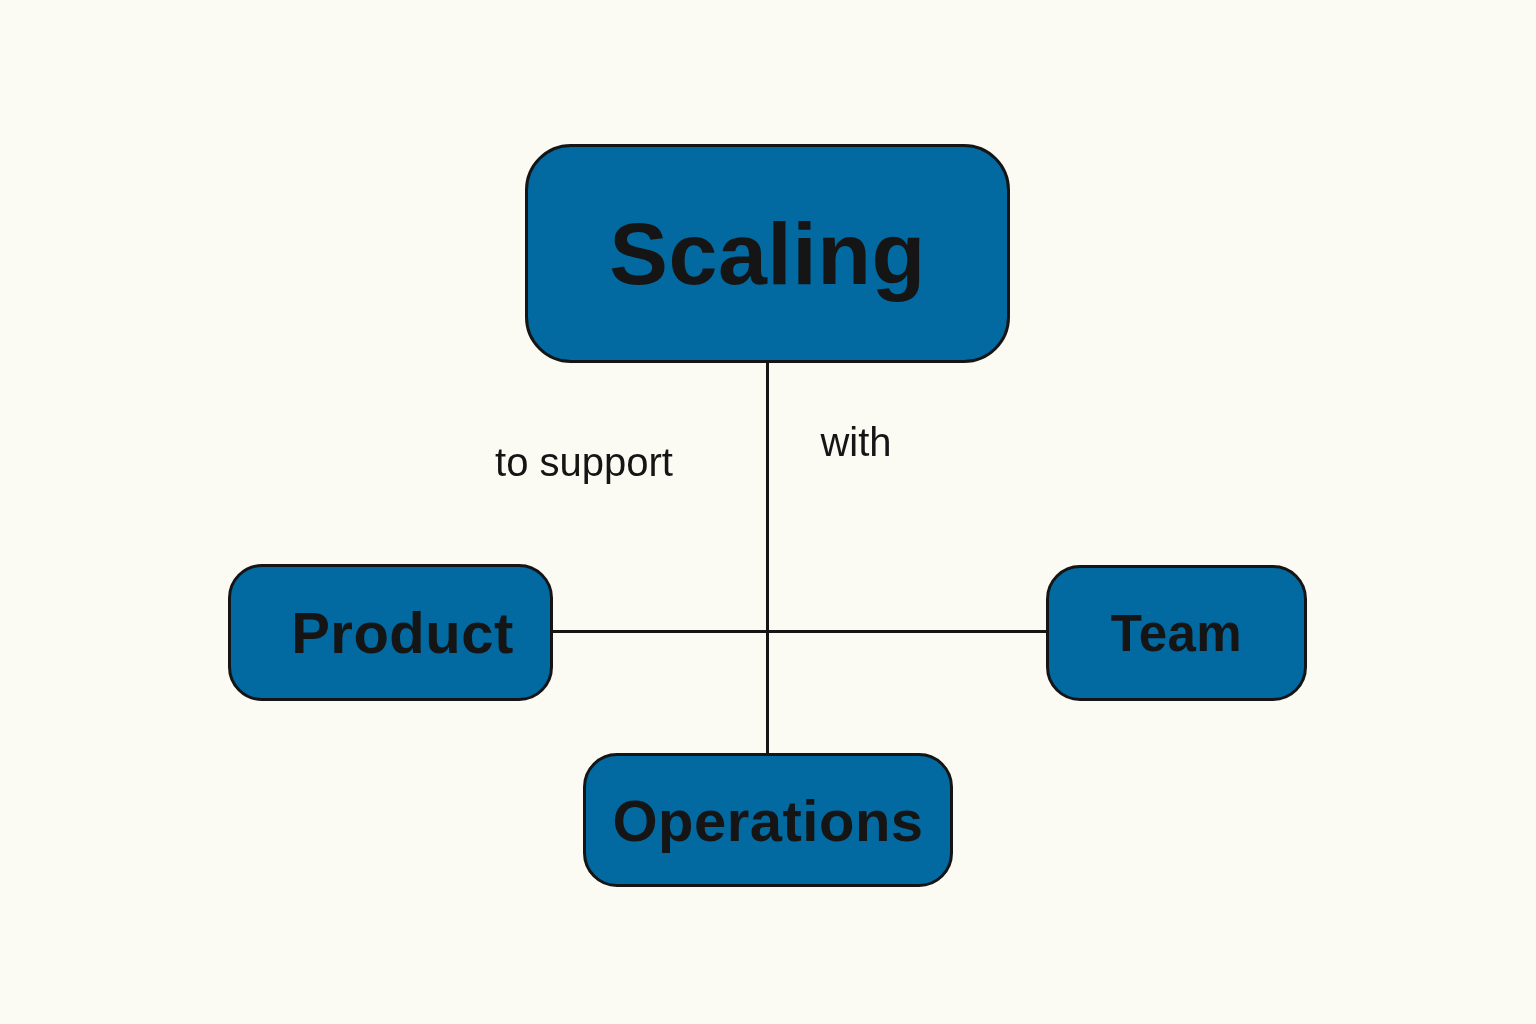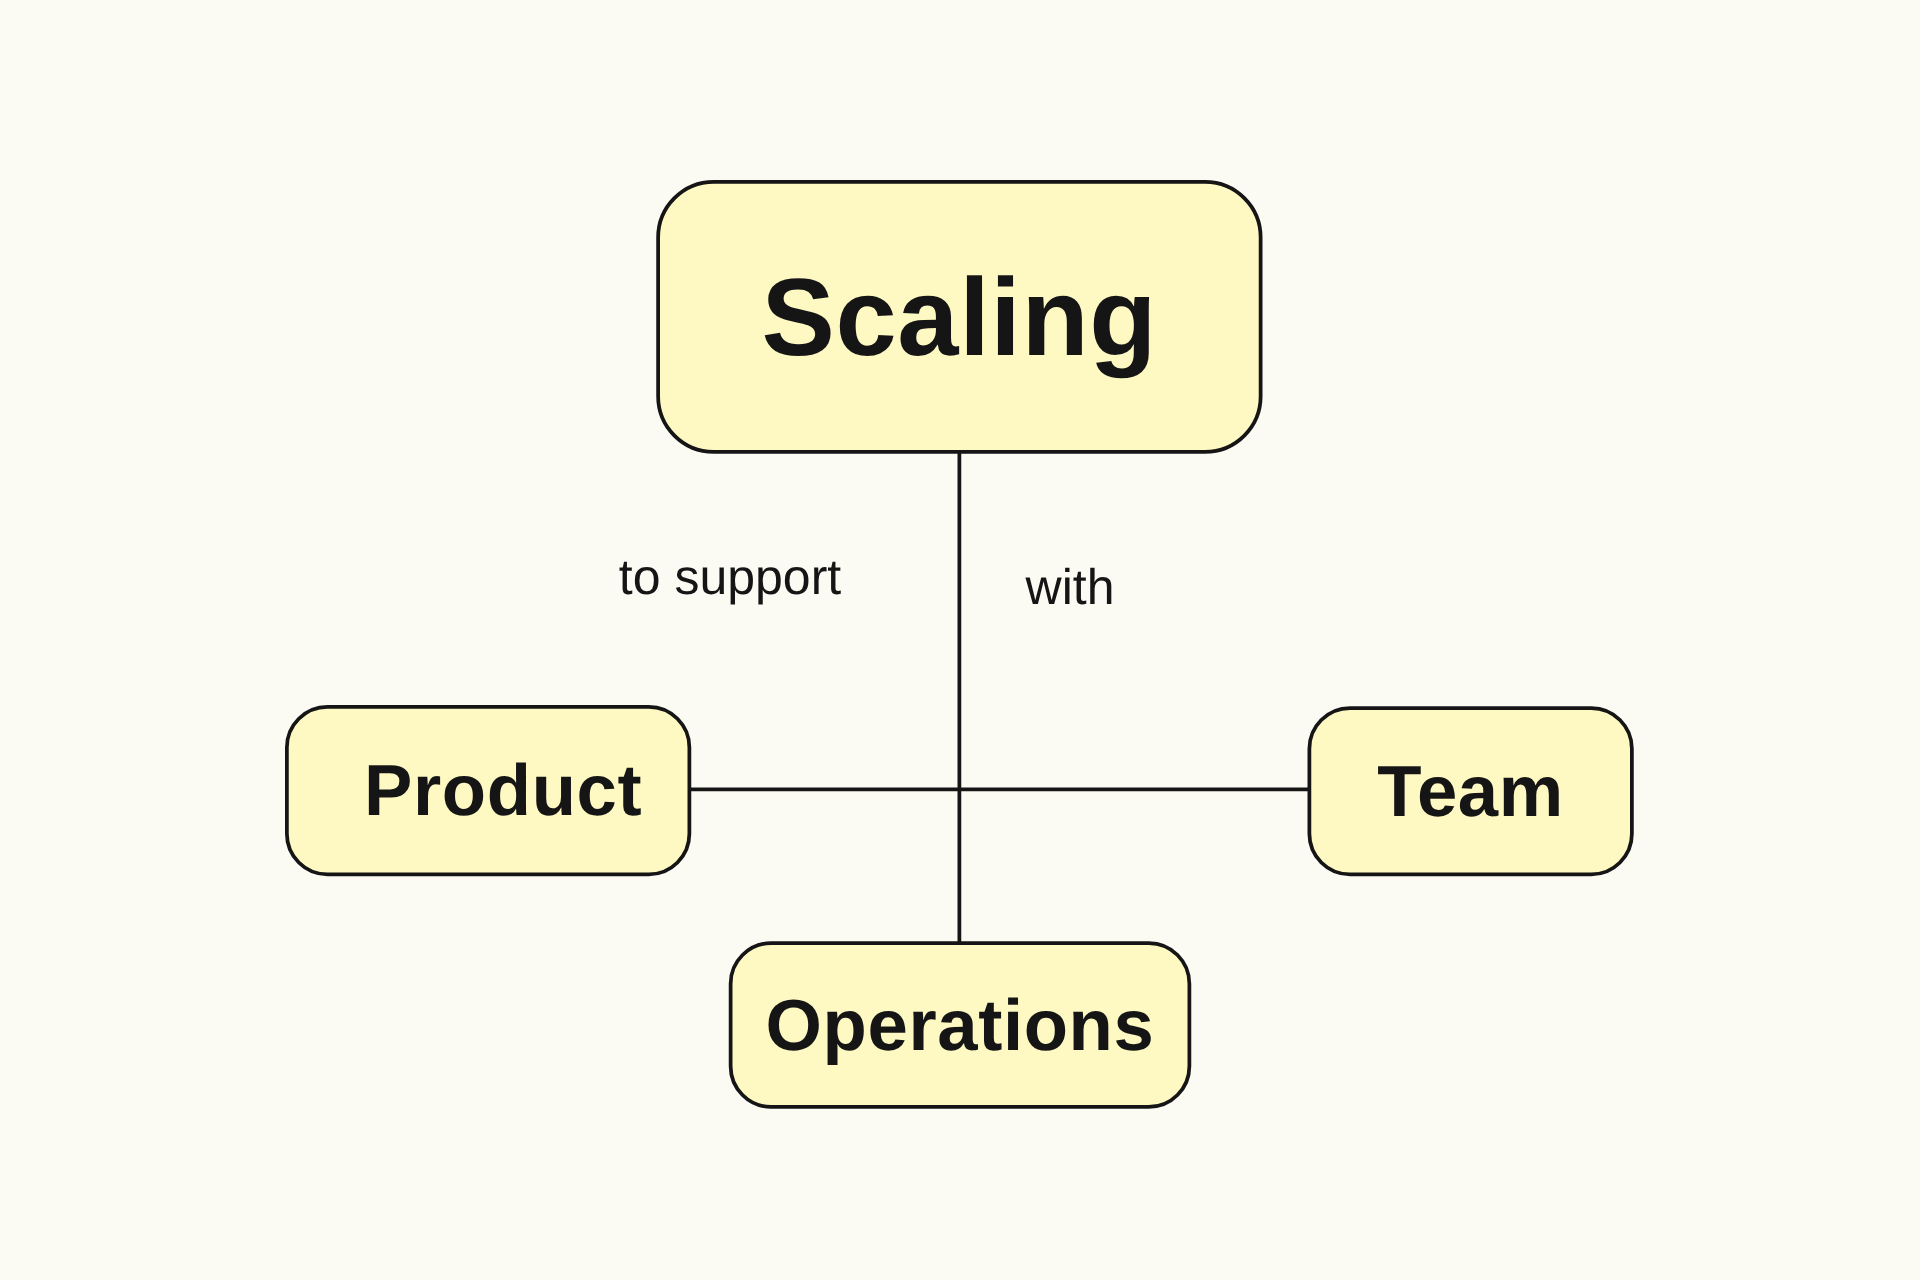--- a/index.html
+++ b/index.html
@@ -11,21 +11,21 @@
     width: 1536px;
     height: 1024px;
     background: #fbfaf3;
     overflow: hidden;
     font-family: "Liberation Sans", "DejaVu Sans", sans-serif;
     color: #151515;
   }
   .node {
     position: absolute;
     box-sizing: border-box;
-    background: #fef9c3;
+    background: #0369a1;
     border: 3px solid #151515;
     display: flex;
     align-items: center;
     justify-content: center;
     font-weight: bold;
     letter-spacing: 0.5px;
     z-index: 2;
   }
   .node-scaling {
     left: 525px; top: 144px;
@@ -37,21 +37,21 @@
     left: 228px; top: 564px;
     width: 325px; height: 137px;
     border-radius: 34px;
     font-size: 58px;
     padding-left: 24px;
   }
   .node-team {
     left: 1046px; top: 565px;
     width: 261px; height: 136px;
     border-radius: 34px;
-    font-size: 58px;
+    font-size: 51px;
   }
   .node-operations {
     left: 583px; top: 753px;
     width: 370px; height: 134px;
     border-radius: 34px;
     font-size: 58px;
   }
   .edge {
     position: absolute;
     background: #151515;
@@ -70,21 +70,21 @@
     transform: translateX(-50%);
     font-size: 40px;
     font-weight: 500;
     white-space: nowrap;
     z-index: 2;
   }
   .edge-label-left {
     left: 584px; top: 440px;
   }
   .edge-label-right {
-    left: 856px; top: 448px; text-align: right;
+    left: 856px; top: 420px; text-align: right;
   }
 </style>
 </head>
 <body>
 
 <div class="canvas">
 
   <div class="edge edge-vertical"></div>
   <div class="edge edge-horizontal"></div>
 

